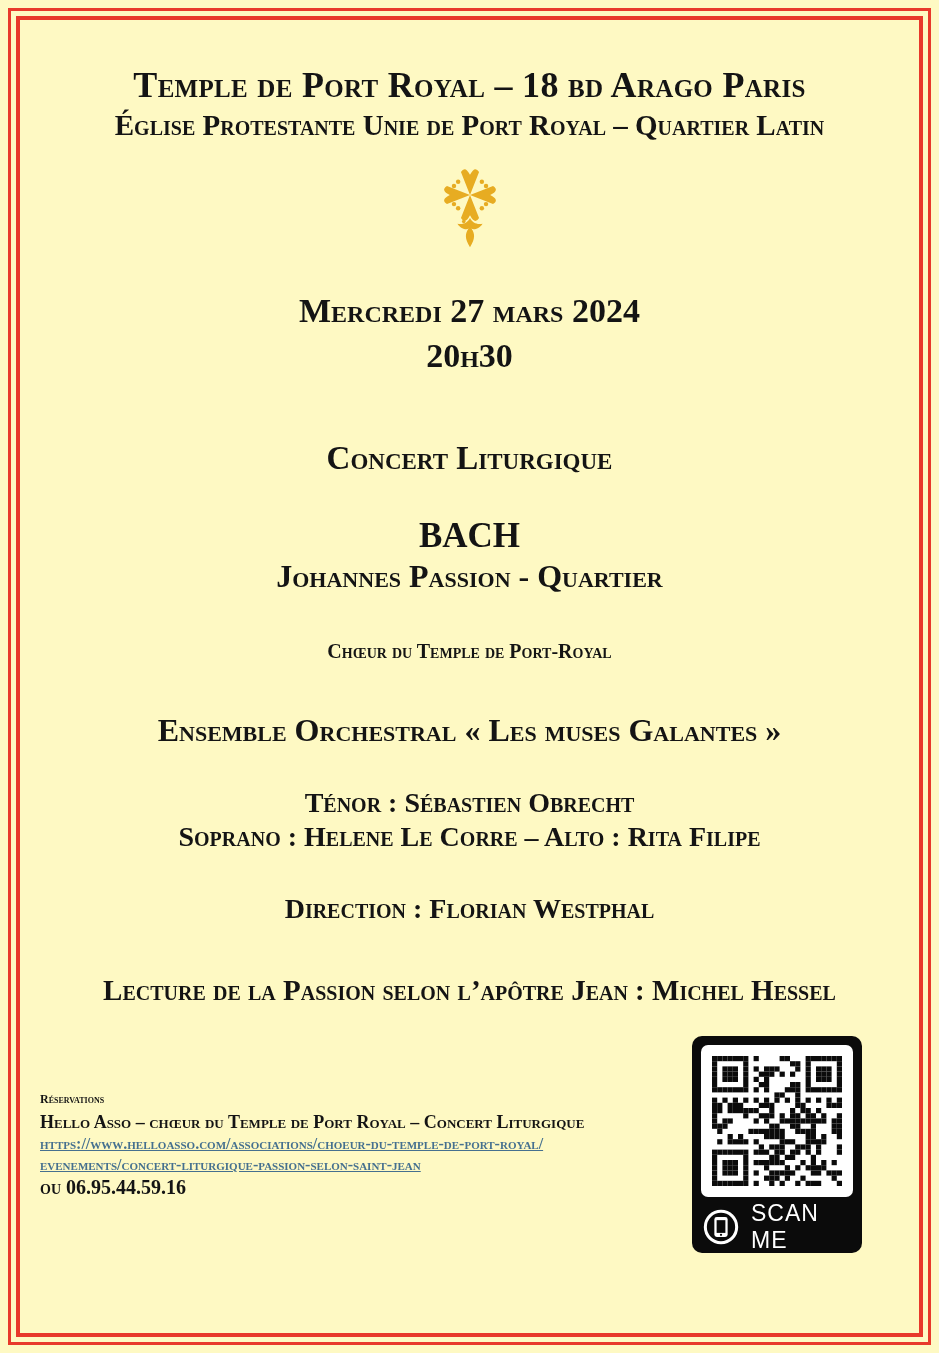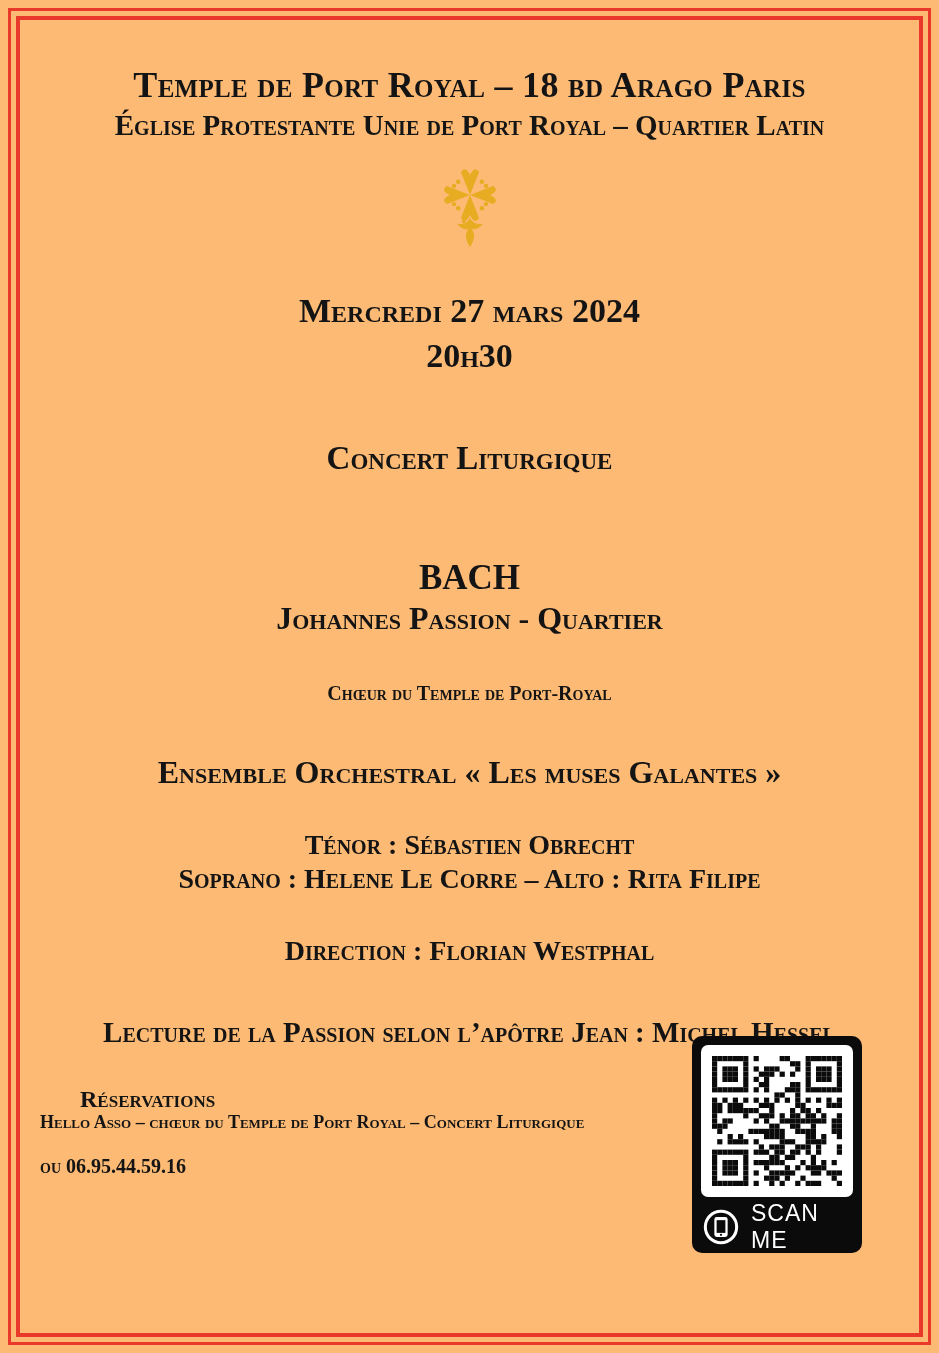--- a/index.html
+++ b/index.html
@@ -1,51 +1,51 @@
 <!DOCTYPE html>
 <html style="--red: #E8392B; --link: #45708F; --gold: #E7AC22; --ink: #141414; --qr: #0B0B0B;"><head>
 <meta charset="utf-8">
 <style>
   :root{
     --red:#E8392B; --link:#45708F; --gold:#E7AC22; --ink:#141414; --qr:#0B0B0B;
   }
   html,body{margin:0;padding:0;background:#fff;}
   .page{
-    position:relative; width:939px; height:1353px; background:#fdba74;
+    position:relative; width:939px; height:1353px; background:#fef9c3;
     overflow:hidden;
     font-family:"Liberation Serif","DejaVu Serif",serif;
     color:var(--ink);
   }
   .border-outer{position:absolute; inset:8px; border:3px solid var(--red); pointer-events:none;}
   .border-inner{position:absolute; inset:16px; border:4px solid var(--red); pointer-events:none;}
 
   .content{
     position:absolute; left:24px; right:24px; top:24px;
     text-align:center; font-weight:bold; font-variant:small-caps;
   }
   .title1{margin-top:40px; font-size:36px; line-height:1.2; letter-spacing:.3px;}
   .title2{font-size:29px; line-height:1.25;}
   .cross-wrap{margin-top:20px; line-height:0;}
   .cross-wrap svg{width:70px; height:92px; color:var(--gold);}
   .date-block{margin-top:34px; font-size:34px; line-height:1.32;}
   .concert{margin-top:60px; font-size:33px; line-height:1.2;}
-  .bach-block{margin-top:78px;}
+  .bach-block{margin-top:36px;}
   .composer{font-size:35px; line-height:1.2; font-variant:normal;}
   .work{font-size:32px; line-height:1.2;}
   .choir{margin-top:44px; font-size:20px; line-height:1.2;}
   .orchestra{margin-top:48px; font-size:32px; line-height:1.2;}
   .soloists{margin-top:36px; font-size:28px; line-height:1.22;}
   .direction{margin-top:38px; font-size:28px; line-height:1.2;}
   .lecture{margin-top:48px; font-size:29px; line-height:1.2;}
 
   .reservations{
     position:absolute; left:40px; top:1088px; width:640px;
     text-align:left; font-weight:bold; font-variant:small-caps;
   }
-  .res-title{font-size:24px; line-height:23px;margin-left:40px;}
+  .res-title{font-size:12px; line-height:23px;}
   .res-platform{font-size:18px; line-height:22px;}
   .res-link{display:block; font-size:16px; line-height:21px; color:var(--link);
     text-decoration:underline; cursor:pointer;}
   .res-phone{font-size:20px; line-height:23px; margin-top:1px;}
 
   .qr-block{
     position:absolute; left:692px; top:1036px; width:170px; height:217px;
     background:var(--qr); border-radius:10px;
   }
   .qr-white{
@@ -117,21 +117,21 @@
       <div>Soprano : Helene Le Corre – Alto : Rita Filipe</div>
     </div>
 
     <div class="direction">Direction : Florian Westphal</div>
     <div class="lecture">Lecture de la Passion selon l’apôtre Jean : Michel Hessel</div>
   </div>
 
   <div class="reservations">
     <div class="res-title">Réservations</div>
     <div class="res-platform">Hello Asso – chœur du Temple de Port Royal – Concert Liturgique</div>
-    <a class="res-link"><br></a>
+    <a class="res-link"><span>https://www.helloasso.com/associations/choeur-du-temple-de-port-royal/</span><br><span>evenements/concert-liturgique-passion-selon-saint-jean</span></a>
     <div class="res-phone">ou 06.95.44.59.16</div>
   </div>
 
   <div class="qr-block">
     <div class="qr-white">
       <svg viewBox="0 0 100 100" fill="currentColor" aria-hidden="true">
           <rect x="0.00" y="0.00" width="4.00" height="4.00"></rect>
           <rect x="4.00" y="0.00" width="4.00" height="4.00"></rect>
           <rect x="8.00" y="0.00" width="4.00" height="4.00"></rect>
           <rect x="12.00" y="0.00" width="4.00" height="4.00"></rect>

